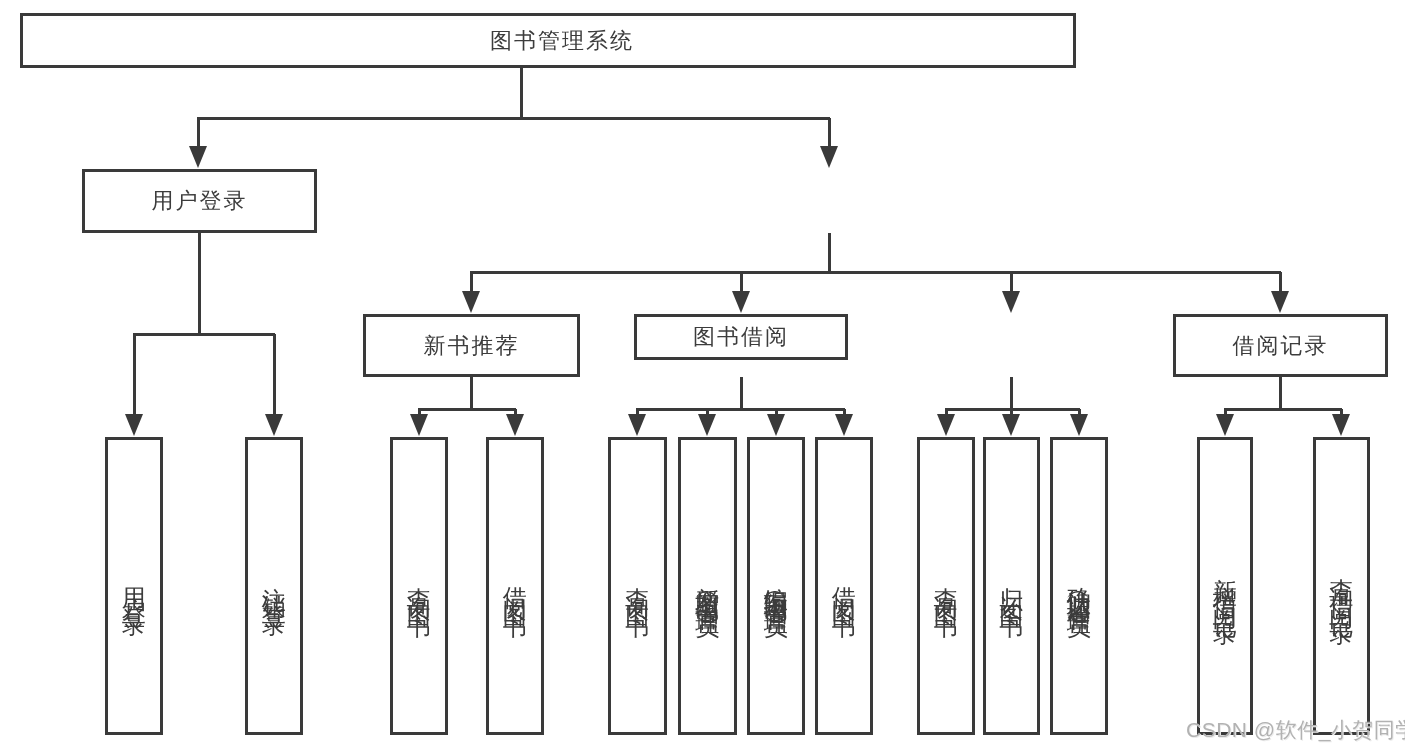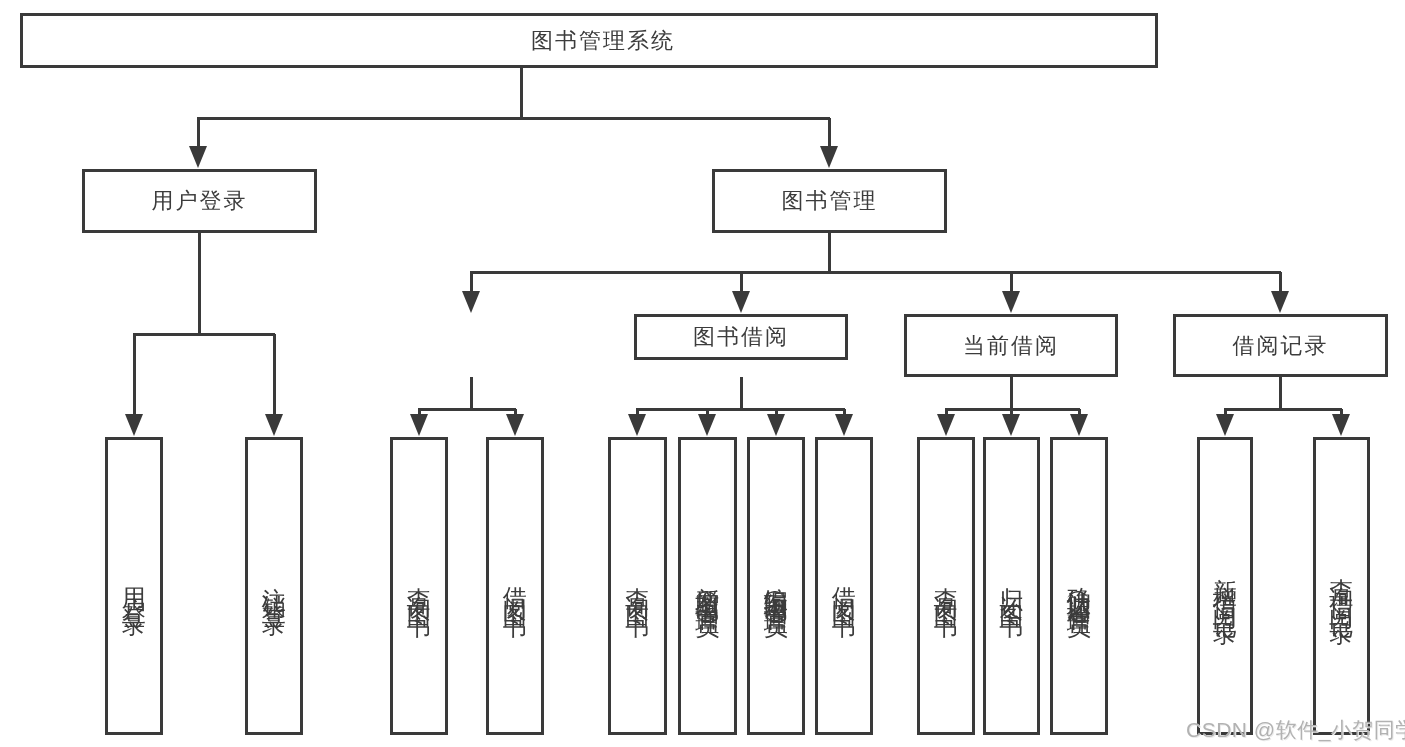--- a/index.html
+++ b/index.html
@@ -101,34 +101,31 @@
     <div class="arrow" style="left: 506px; top: 414px;"></div>
     <div class="arrow" style="left: 628px; top: 414px;"></div>
     <div class="arrow" style="left: 698px; top: 414px;"></div>
     <div class="arrow" style="left: 767px; top: 414px;"></div>
     <div class="arrow" style="left: 835px; top: 414px;"></div>
     <div class="arrow" style="left: 937px; top: 414px;"></div>
     <div class="arrow" style="left: 1002px; top: 414px;"></div>
     <div class="arrow" style="left: 1070px; top: 414px;"></div>
     <div class="arrow" style="left: 1216px; top: 414px;"></div>
     <div class="arrow" style="left: 1332px; top: 414px;"></div>
-    <div class="node" style="left: 20px; top: 13px; width: 1138px; height: 55px; padding-left: 28px;">
+    <div class="node" style="left: 20px; top: 13px; width: 1056px; height: 55px; padding-left: 28px;">
       <span class="lbl">图书管理系统</span>
     </div>
     <div class="node" style="left: 82px; top: 169px; width: 235px; height: 64px;">
       <span class="lbl">用户登录</span>
     </div>
-    <div class="node" style="left: 712px; top: 169px; width: 235px; height: 64px;">
-      <span class="lbl">图书管理</span>
+    <div class="node" style="left: 363px; top: 314px; width: 217px; height: 63px;">
+      <span class="lbl">新书推荐</span>
     </div>
     <div class="node" style="left: 634px; top: 314px; width: 214px; height: 46px;">
       <span class="lbl">图书借阅</span>
-    </div>
-    <div class="node" style="left: 904px; top: 314px; width: 214px; height: 63px;">
-      <span class="lbl">当前借阅</span>
     </div>
     <div class="node" style="left: 1173px; top: 314px; width: 215px; height: 63px;">
       <span class="lbl">借阅记录</span>
     </div>
     <div class="node v" style="left: 105px; top: 437px; width: 58px; height: 298px;">
       <span class="lbl" style="letter-spacing: 9px;">用户登录</span>
     </div>
     <div class="node v" style="left: 245px; top: 437px; width: 58px; height: 298px;">
       <span class="lbl" style="letter-spacing: 9px;">注销登录</span>
     </div>

